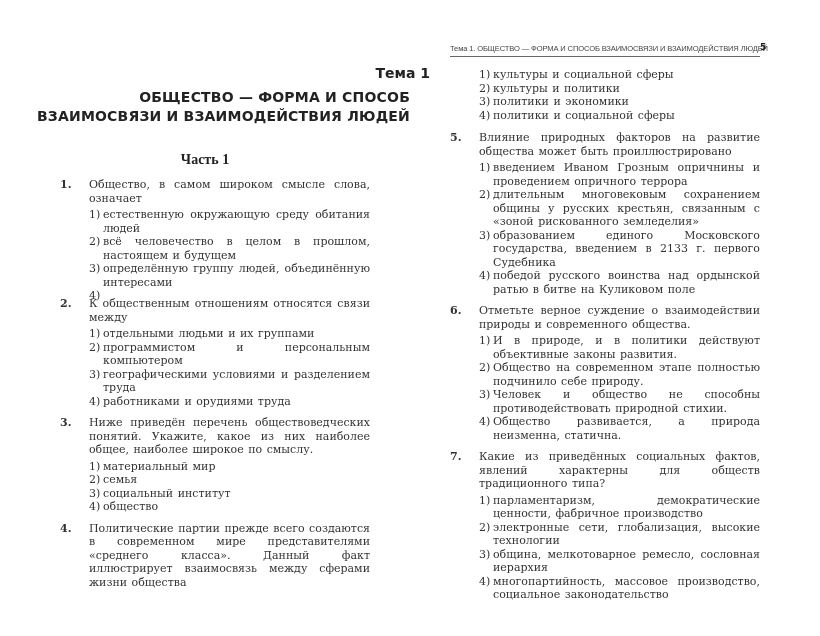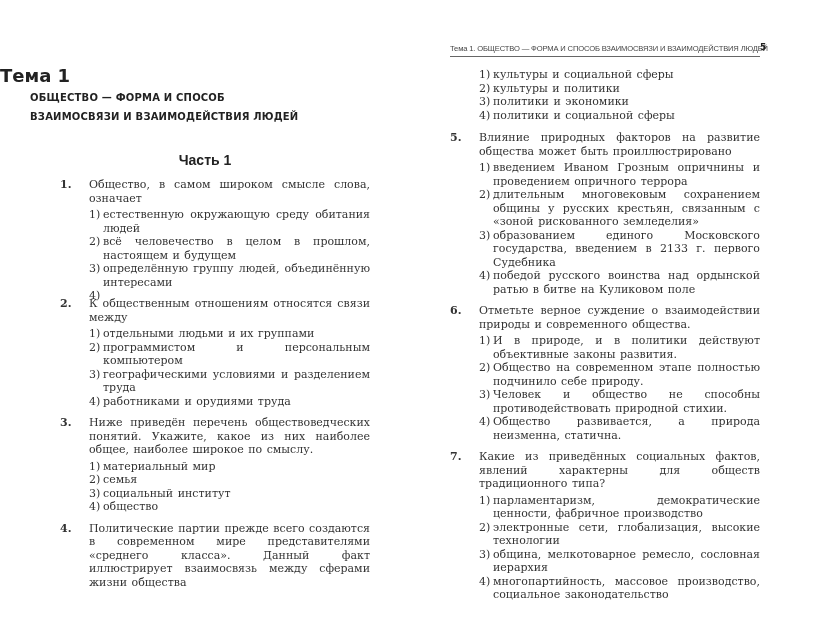--- a/index.html
+++ b/index.html
@@ -5,31 +5,31 @@
   html, body { margin: 0; padding: 0; }
   body {
     width: 820px; height: 636px; background: #ffffff; position: relative; overflow: hidden;
     color: #333333;
     font-family: "DejaVu Serif", "Liberation Serif", serif;
   }
   .page { position: absolute; top: 0; height: 636px; }
   .page-left { left: 0; width: 410px; }
 
   .topic-label {
-    position: absolute; left: 0; width: 410px; top: 65px; text-align: left;
-    font-family: "DejaVu Sans", "Liberation Sans", sans-serif; font-weight: bold; font-size: 18px; color: #222;
+    position: absolute; left: 0; width: 410px; top: 65px; text-align: right;
+    font-family: "DejaVu Sans", "Liberation Sans", sans-serif; font-weight: bold; font-size: 14px; color: #222; padding-left: 20px;
   }
   .topic-title {
-    position: absolute; left: 30px; width: 380px; top: 88px; text-align: left;
-    font-family: "DejaVu Sans", "Liberation Sans", sans-serif; font-weight: bold; font-size: 10px; line-height: 19px;
+    position: absolute; left: 30px; width: 380px; top: 88px; text-align: right;
+    font-family: "DejaVu Sans", "Liberation Sans", sans-serif; font-weight: bold; font-size: 14px; line-height: 19px;
     color: #222; letter-spacing: 0.2px;
   }
   .part-label {
     position: absolute; left: 0; width: 410px; top: 152px; text-align: center;
-    font-family: Liberation Sans, sans-serif; font-weight: bold; font-size: 14px; color: #222;
+    font-family: Liberation Serif, serif; font-weight: bold; font-size: 14px; color: #222;
   }
 
   .running-header {
     position: absolute; left: 450px; top: 42px; width: 310px; height: 14px;
     border-bottom: 1px solid #666;
     font-family: "Liberation Sans", "DejaVu Sans", sans-serif; font-size: 7.6px; color: #444;
     white-space: nowrap; letter-spacing: -0.15px; text-align: center;
   }
   .running-header .hdr-text { position: absolute; left: 0; top: 2px; }
   .page-number {

